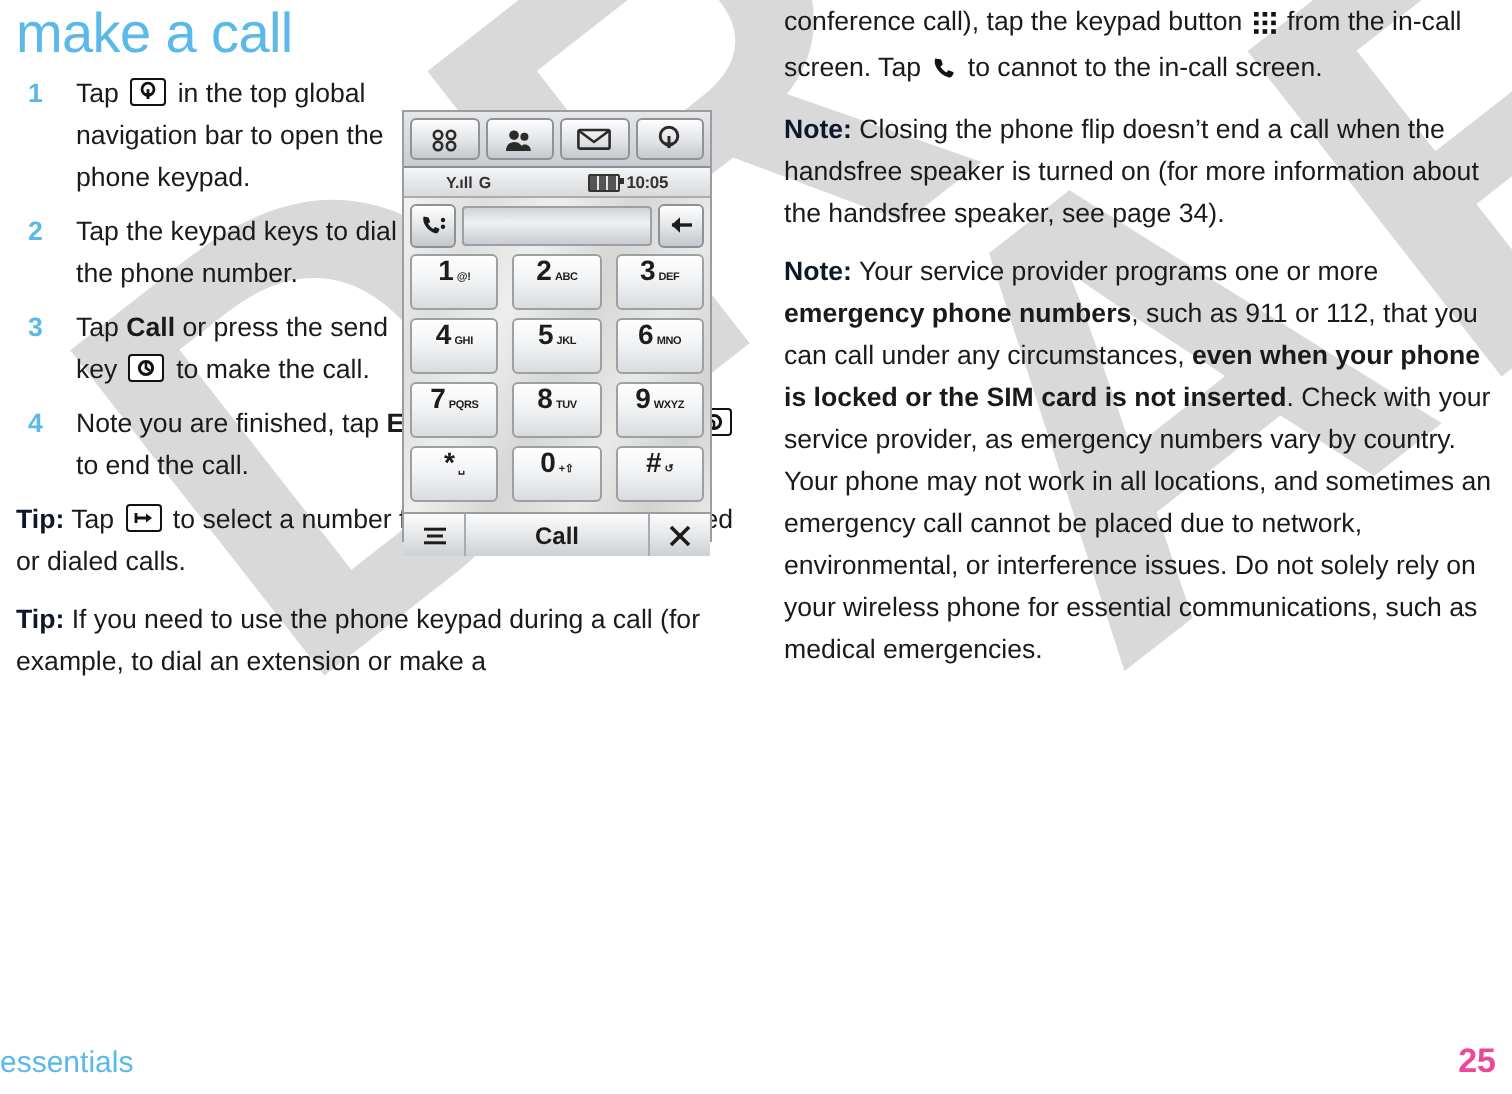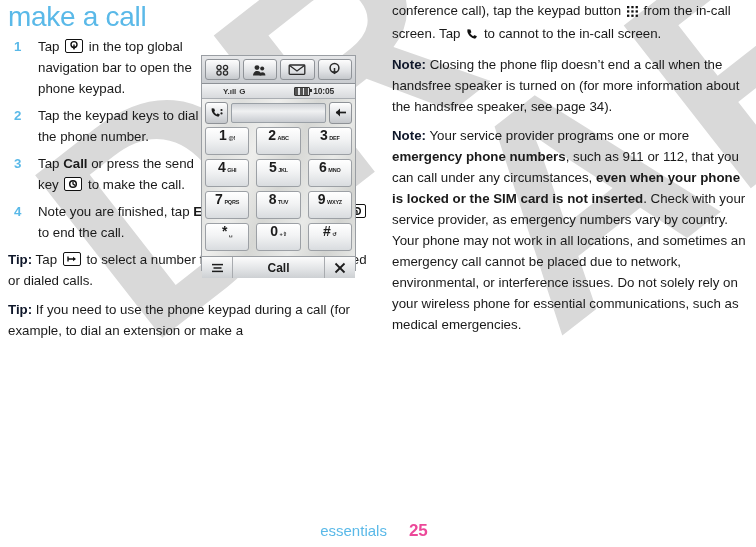--- a/index.html
+++ b/index.html
@@ -201,21 +201,21 @@
   #softbar .sb.l{width:30px;border-right:1px solid #a8abaf;}
   #softbar .sb.c{flex:1;}
   #softbar .sb.r{width:30px;border-left:1px solid #a8abaf;}
 
   
   #footer{
     position:absolute;
     left:0;bottom:6px;width:756px;
     z-index:3;
     display:flex;
-    justify-content:center;
+    justify-content:space-between;
     align-items:baseline;
     padding-right:8px;
     box-sizing:border-box;
   }
   #footer .sect{
     color:#5ab9e8;
     font-size:15px;
     margin-right:22px;
   }
   #footer .pg{

